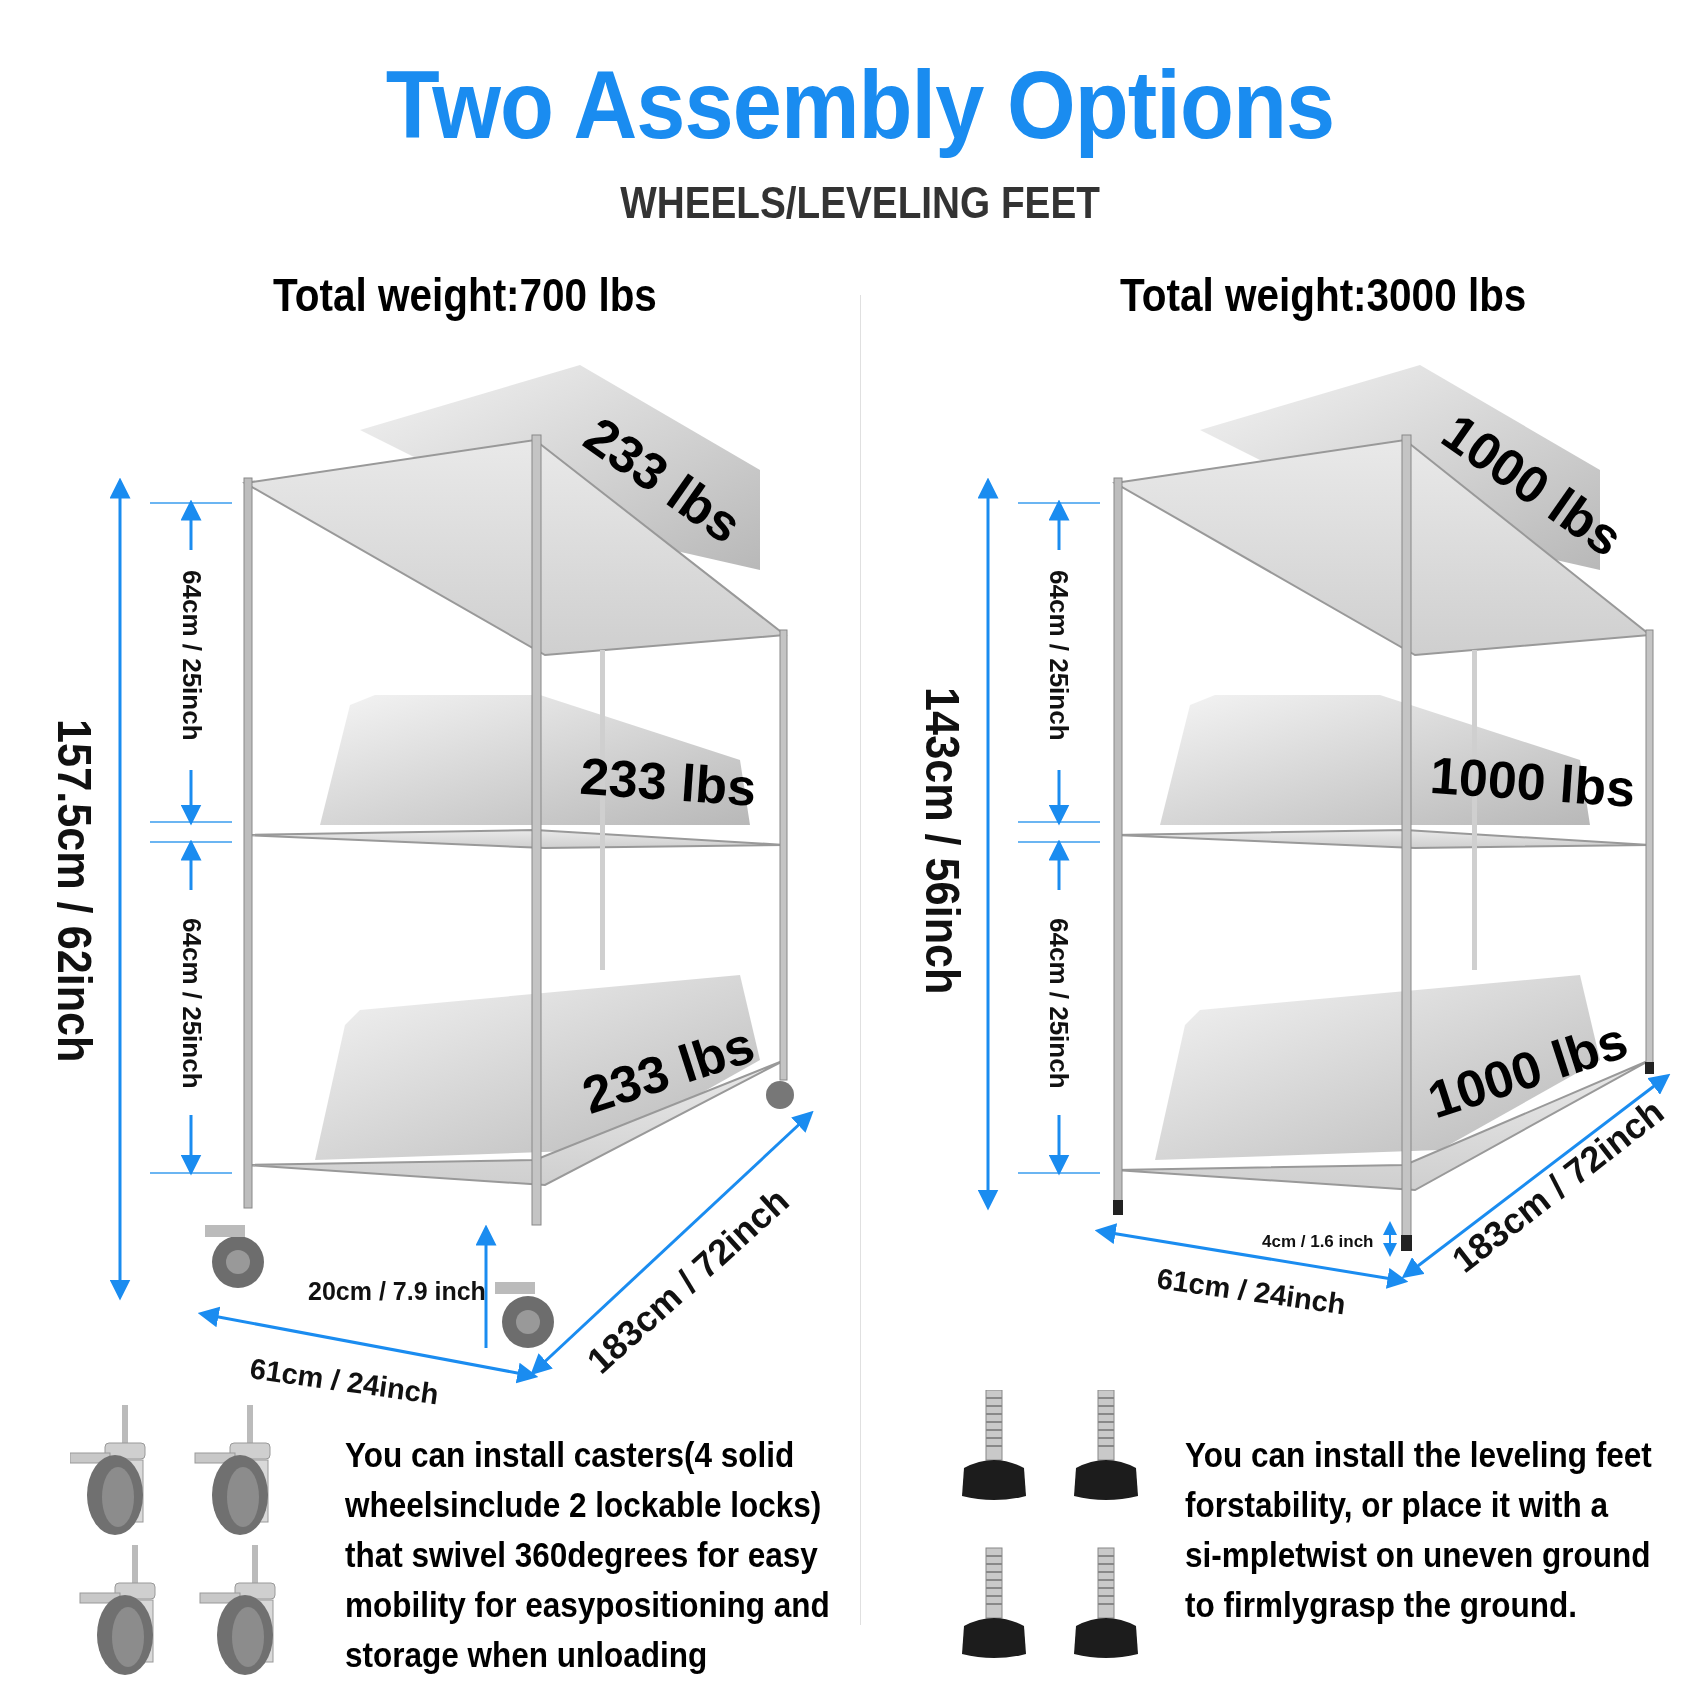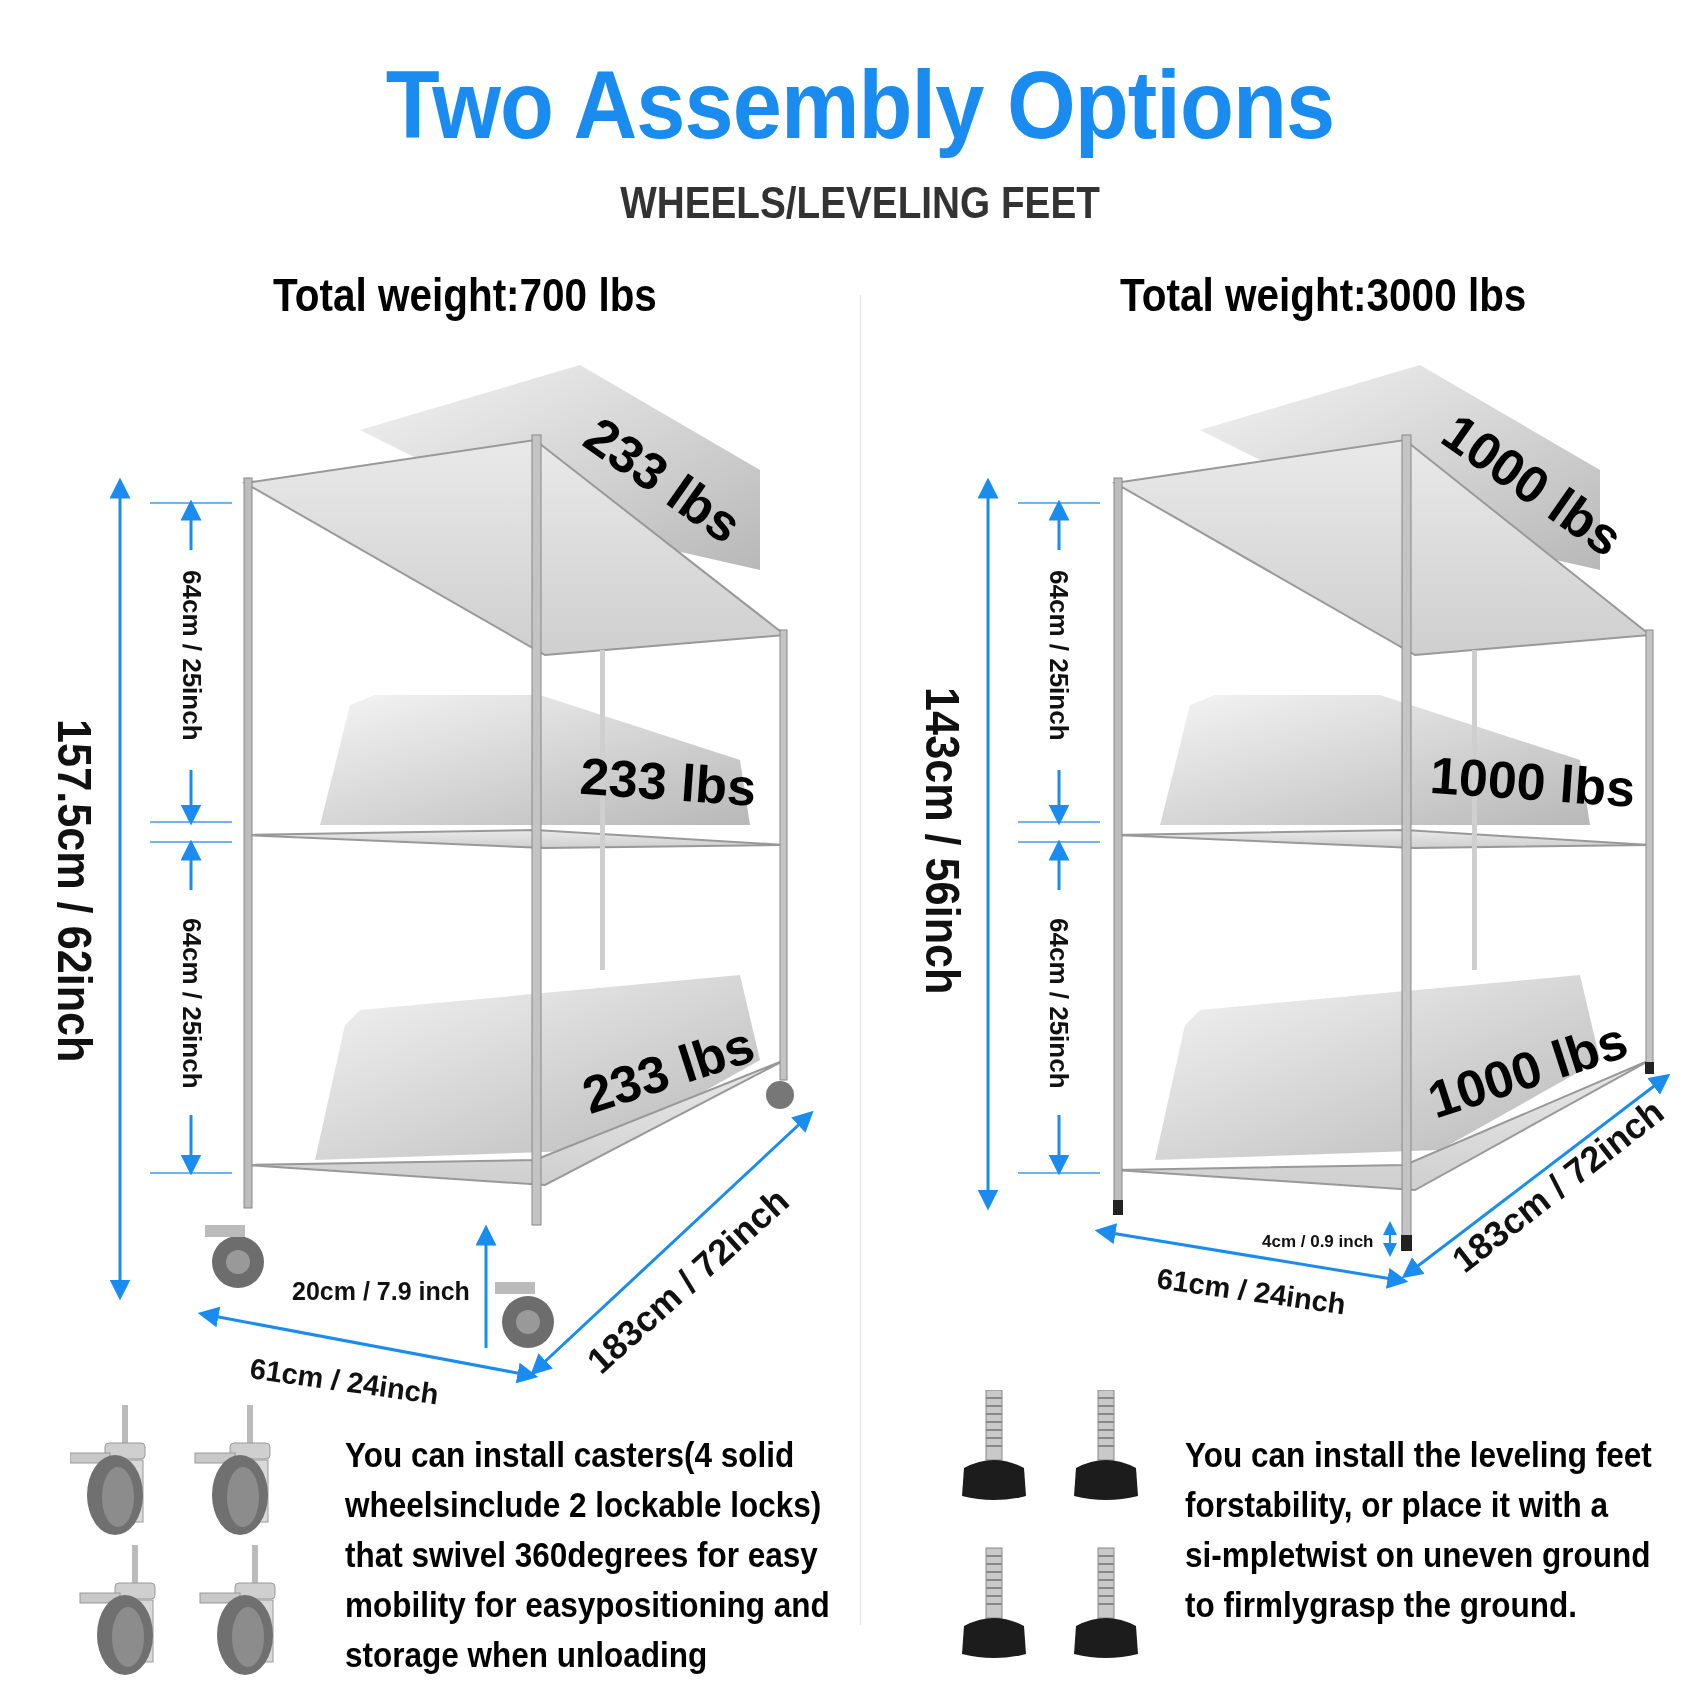--- a/index.html
+++ b/index.html
@@ -90,21 +90,21 @@
 </svg>
 </div>
 
 <div class="abs wlabel" style="left:575px;top:450px;transform:rotate(35deg);">233 lbs</div>
 <div class="abs wlabel" style="left:580px;top:752px;transform:rotate(4deg);">233 lbs</div>
 <div class="abs wlabel" style="left:580px;top:1040px;transform:rotate(-18deg);">233 lbs</div>
 
 <div class="abs dim vert" style="left:47px;top:700px;font-size:48px;transform:scaleY(0.9);">157.5cm / 62inch</div>
 <div class="abs dim vert" style="left:176px;top:570px;font-size:26px;">64cm / 25inch</div>
 <div class="abs dim vert" style="left:176px;top:918px;font-size:26px;">64cm / 25inch</div>
-<div class="abs dim" style="left:292px;top:1277px;font-size:25px;">20cm / 7.9 inch</div>
+<div class="abs dim" style="left:308px;top:1277px;font-size:25px;">20cm / 7.9 inch</div>
 <div class="abs dim" style="left:250px;top:1352px;font-size:29px;transform:rotate(8deg);transform-origin:left;">61cm / 24inch</div>
 <div class="abs dim" style="left:560px;top:1260px;font-size:36px;transform:rotate(-42deg);">183cm / 72inch</div>
 
 <div class="abs" style="left:860px;top:0;width:840px;height:1400px;">
 <svg width="840" height="1400" viewBox="0 0 840 1400">
   <defs>
     <linearGradient id="boxg2" x1="0" y1="0" x2="1" y2="1">
       <stop offset="0" stop-color="#f4f4f4"></stop>
           <stop offset="1" stop-color="#b8b8b8"></stop>
     </linearGradient>
@@ -146,21 +146,21 @@
 </svg>
 </div>
 
 <div class="abs wlabel" style="left:1430px;top:455px;transform:rotate(35deg);">1000 lbs</div>
 <div class="abs wlabel" style="left:1430px;top:752px;transform:rotate(4deg);">1000 lbs</div>
 <div class="abs wlabel" style="left:1425px;top:1040px;transform:rotate(-18deg);">1000 lbs</div>
 
 <div class="abs dim vert" style="left:915px;top:670px;font-size:48px;transform:scaleY(0.9);">143cm / 56inch</div>
 <div class="abs dim vert" style="left:1043px;top:570px;font-size:26px;">64cm / 25inch</div>
 <div class="abs dim vert" style="left:1043px;top:918px;font-size:26px;">64cm / 25inch</div>
-<div class="abs dim" style="left:1262px;top:1232px;font-size:17px;">4cm / 0.9 inch</div>
+<div class="abs dim" style="left:1262px;top:1232px;font-size:17px;">4cm / 1.6 inch</div>
 <div class="abs dim" style="left:1157px;top:1262px;font-size:29px;transform:rotate(8deg);transform-origin:left;">61cm / 24inch</div>
 <div class="abs dim" style="left:1430px;top:1165px;font-size:36px;transform:rotate(-38deg);">183cm / 72inch</div>
 
 <div class="abs" style="left:70px;top:1405px;width:270px;height:270px;">
   <svg width="270" height="270" viewBox="0 0 270 270">
     <g id="caster">
       <rect x="52" y="0" width="6" height="40" fill="#bbb"></rect>
       <rect x="35" y="38" width="40" height="16" rx="4" fill="#cfcfcf" stroke="#999"></rect>
       <rect x="0" y="48" width="40" height="10" fill="#c8c8c8" stroke="#999"></rect>
       <rect x="55" y="55" width="18" height="62" fill="#d9d9d9" stroke="#999"></rect>

